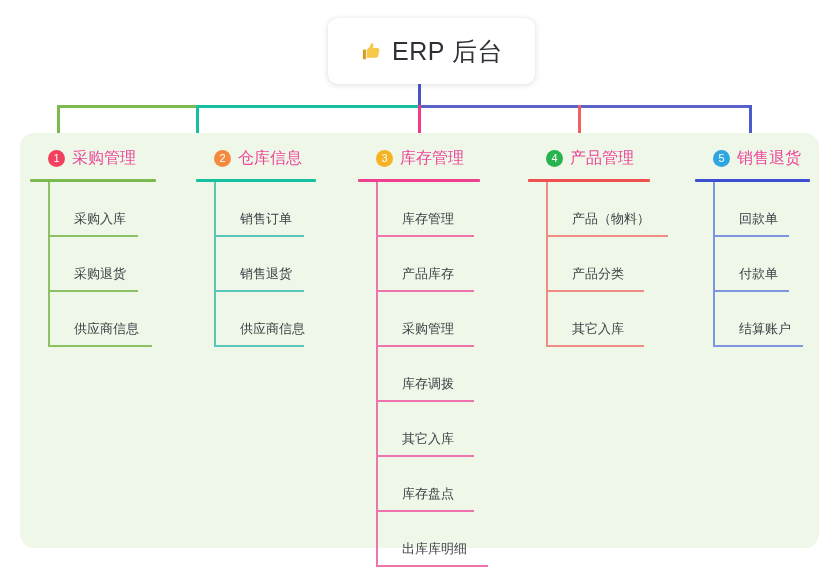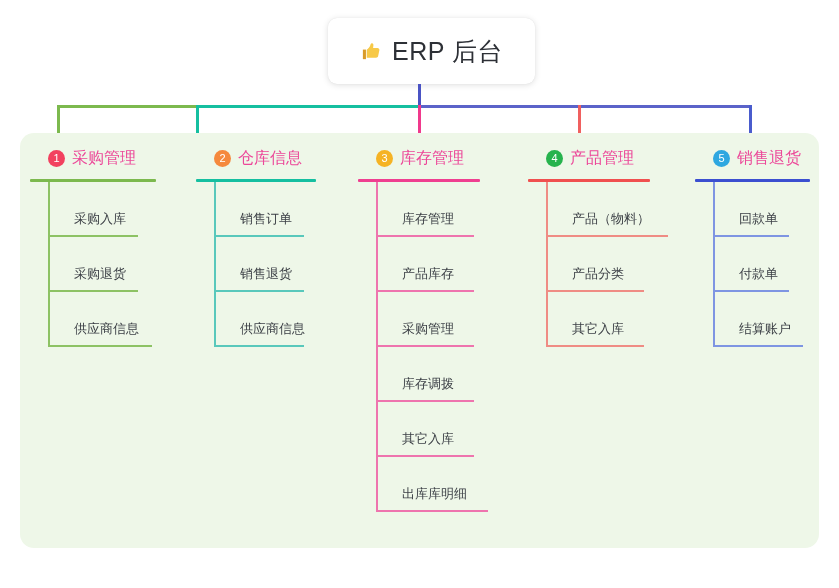--- a/index.html
+++ b/index.html
@@ -215,20 +215,24 @@
     </div>
     <div class="leaf">
       <span class="leaf-text">库存调拨</span>
       <span class="leaf-rule" style="width:98px; background:#ee74ae;"></span>
     </div>
     <div class="leaf">
       <span class="leaf-text">其它入库</span>
       <span class="leaf-rule" style="width:98px; background:#ee74ae;"></span>
     </div>
     <div class="leaf">
+      <span class="leaf-text">库存盘点</span>
+      <span class="leaf-rule" style="width:98px; background:#ee74ae;"></span>
+    </div>
+    <div class="leaf">
       <span class="leaf-text">出库库明细</span>
       <span class="leaf-rule" style="width:112px; background:#ee74ae;"></span>
     </div>
   </div>
 </div>
 
 <div class="column" style="left:528px; top:143px; width:170px;">
   <div class="col-head">
     <span class="badge" style="background: rgb(39, 179, 77);">4</span>
     <span class="col-title">产品管理</span>

